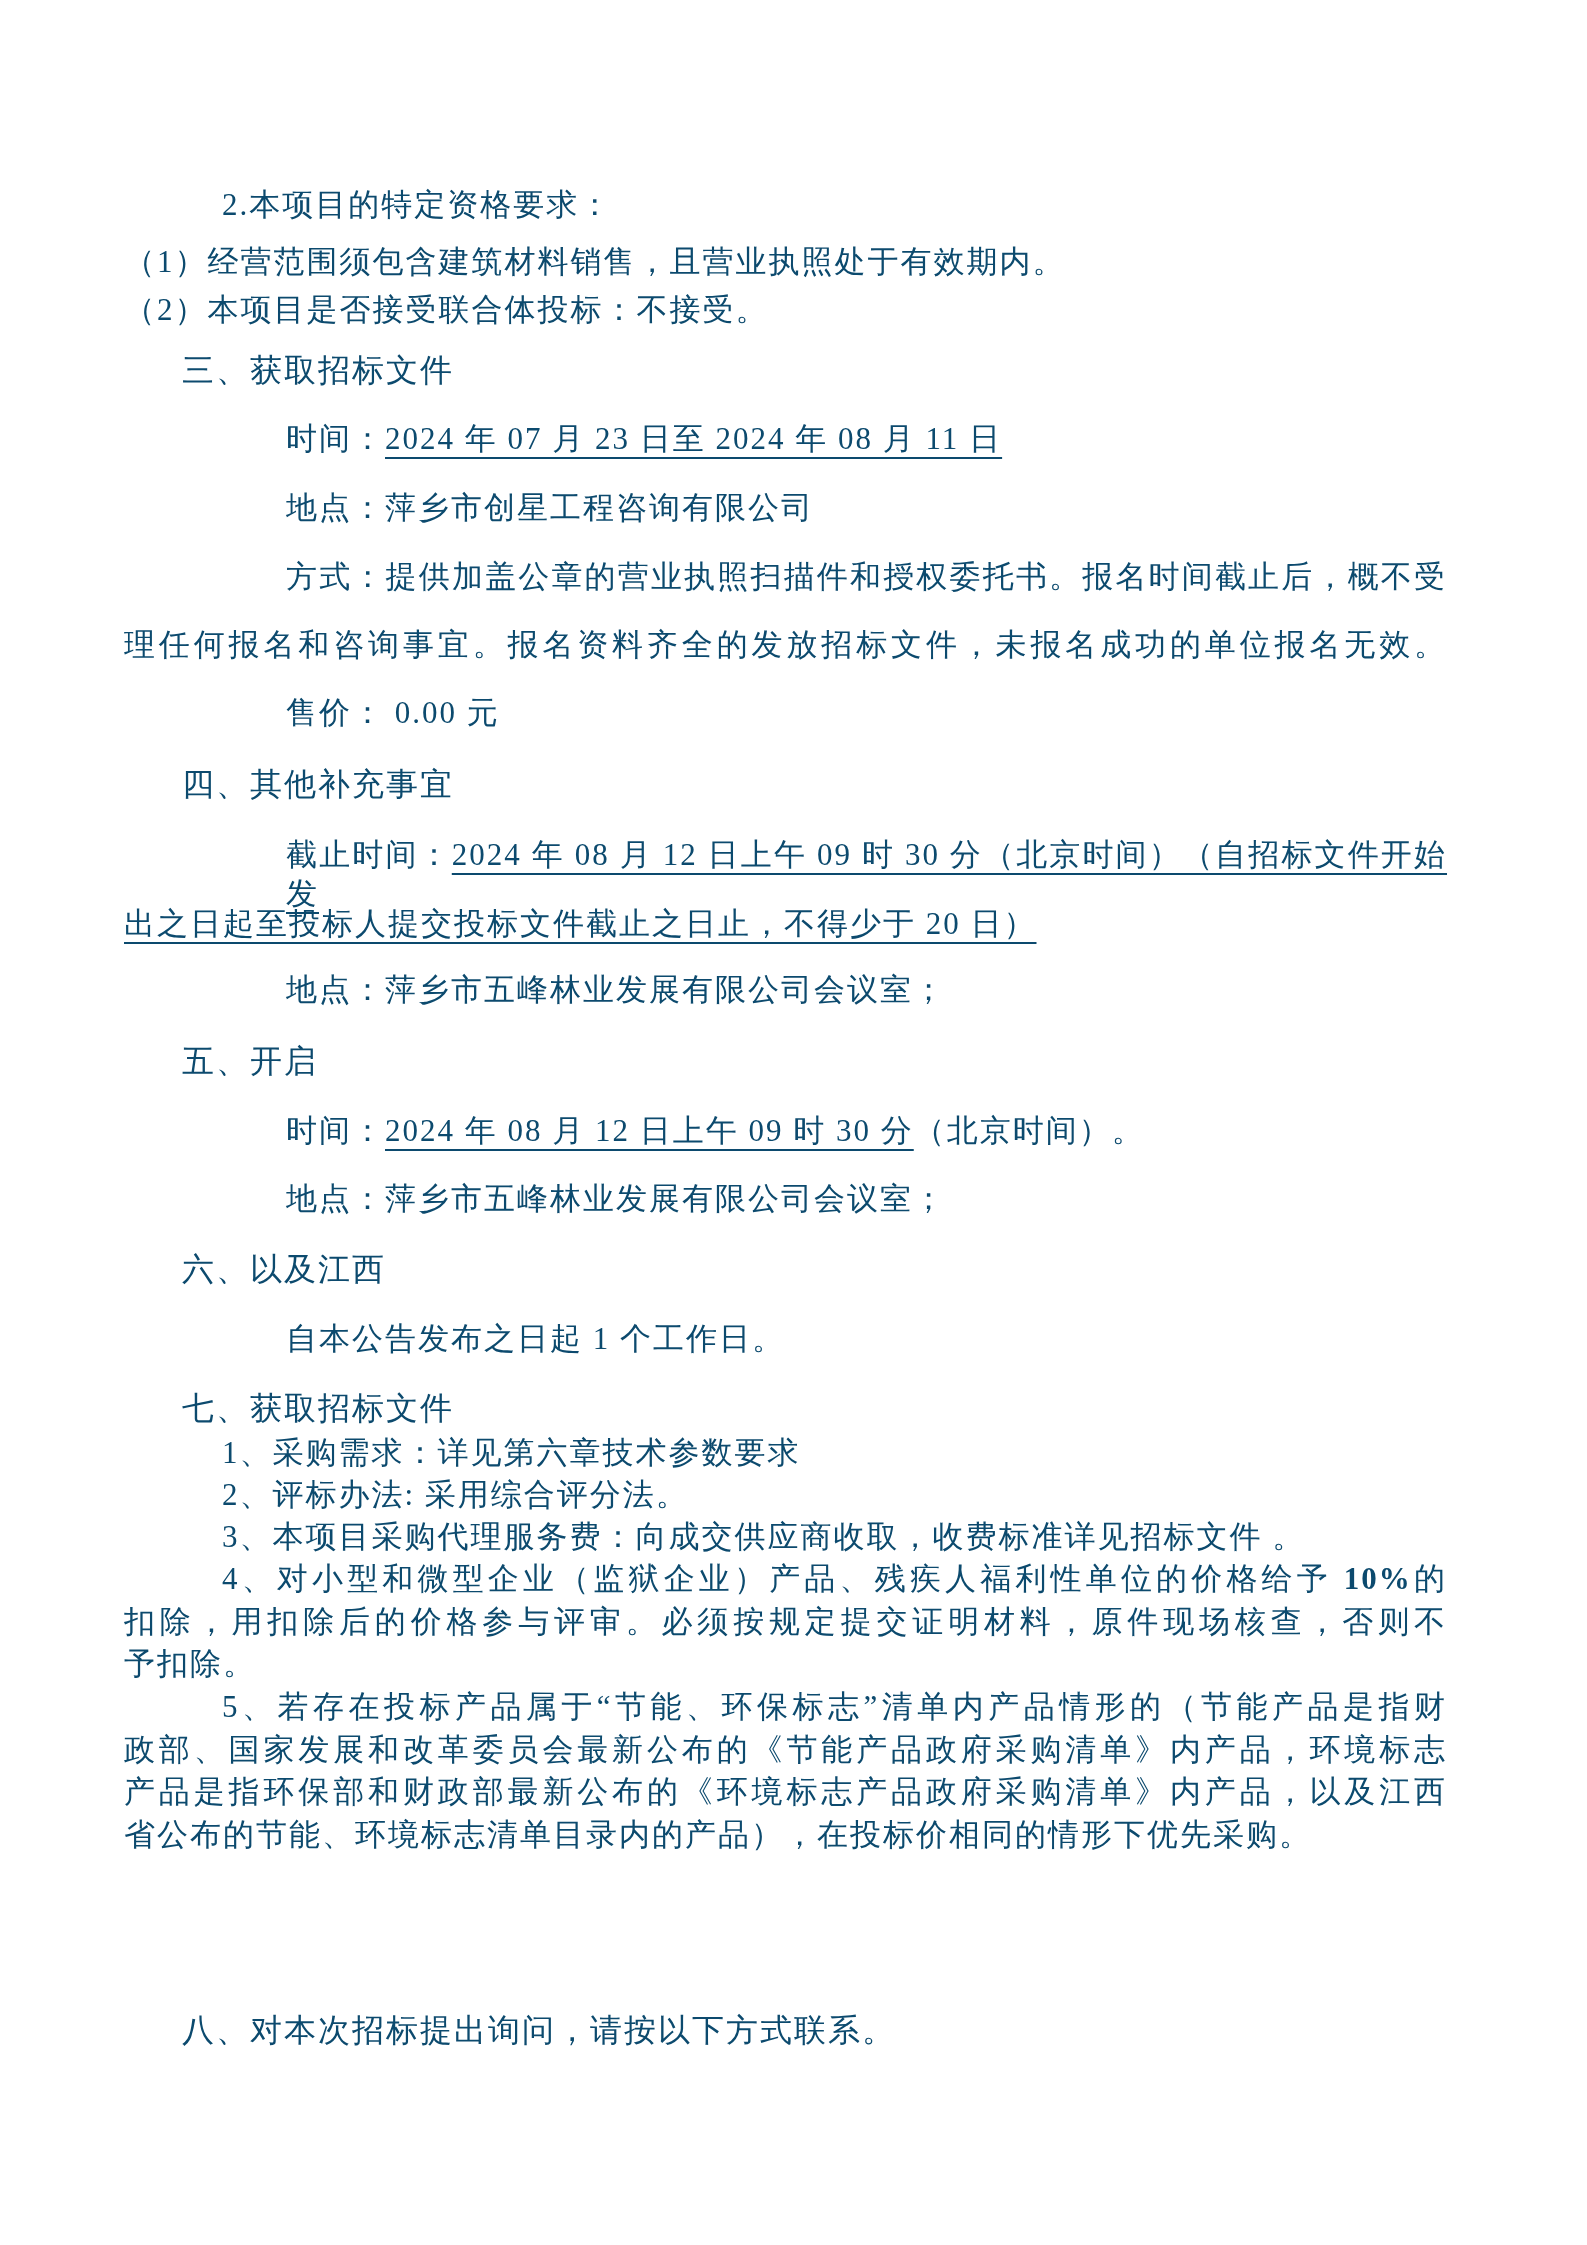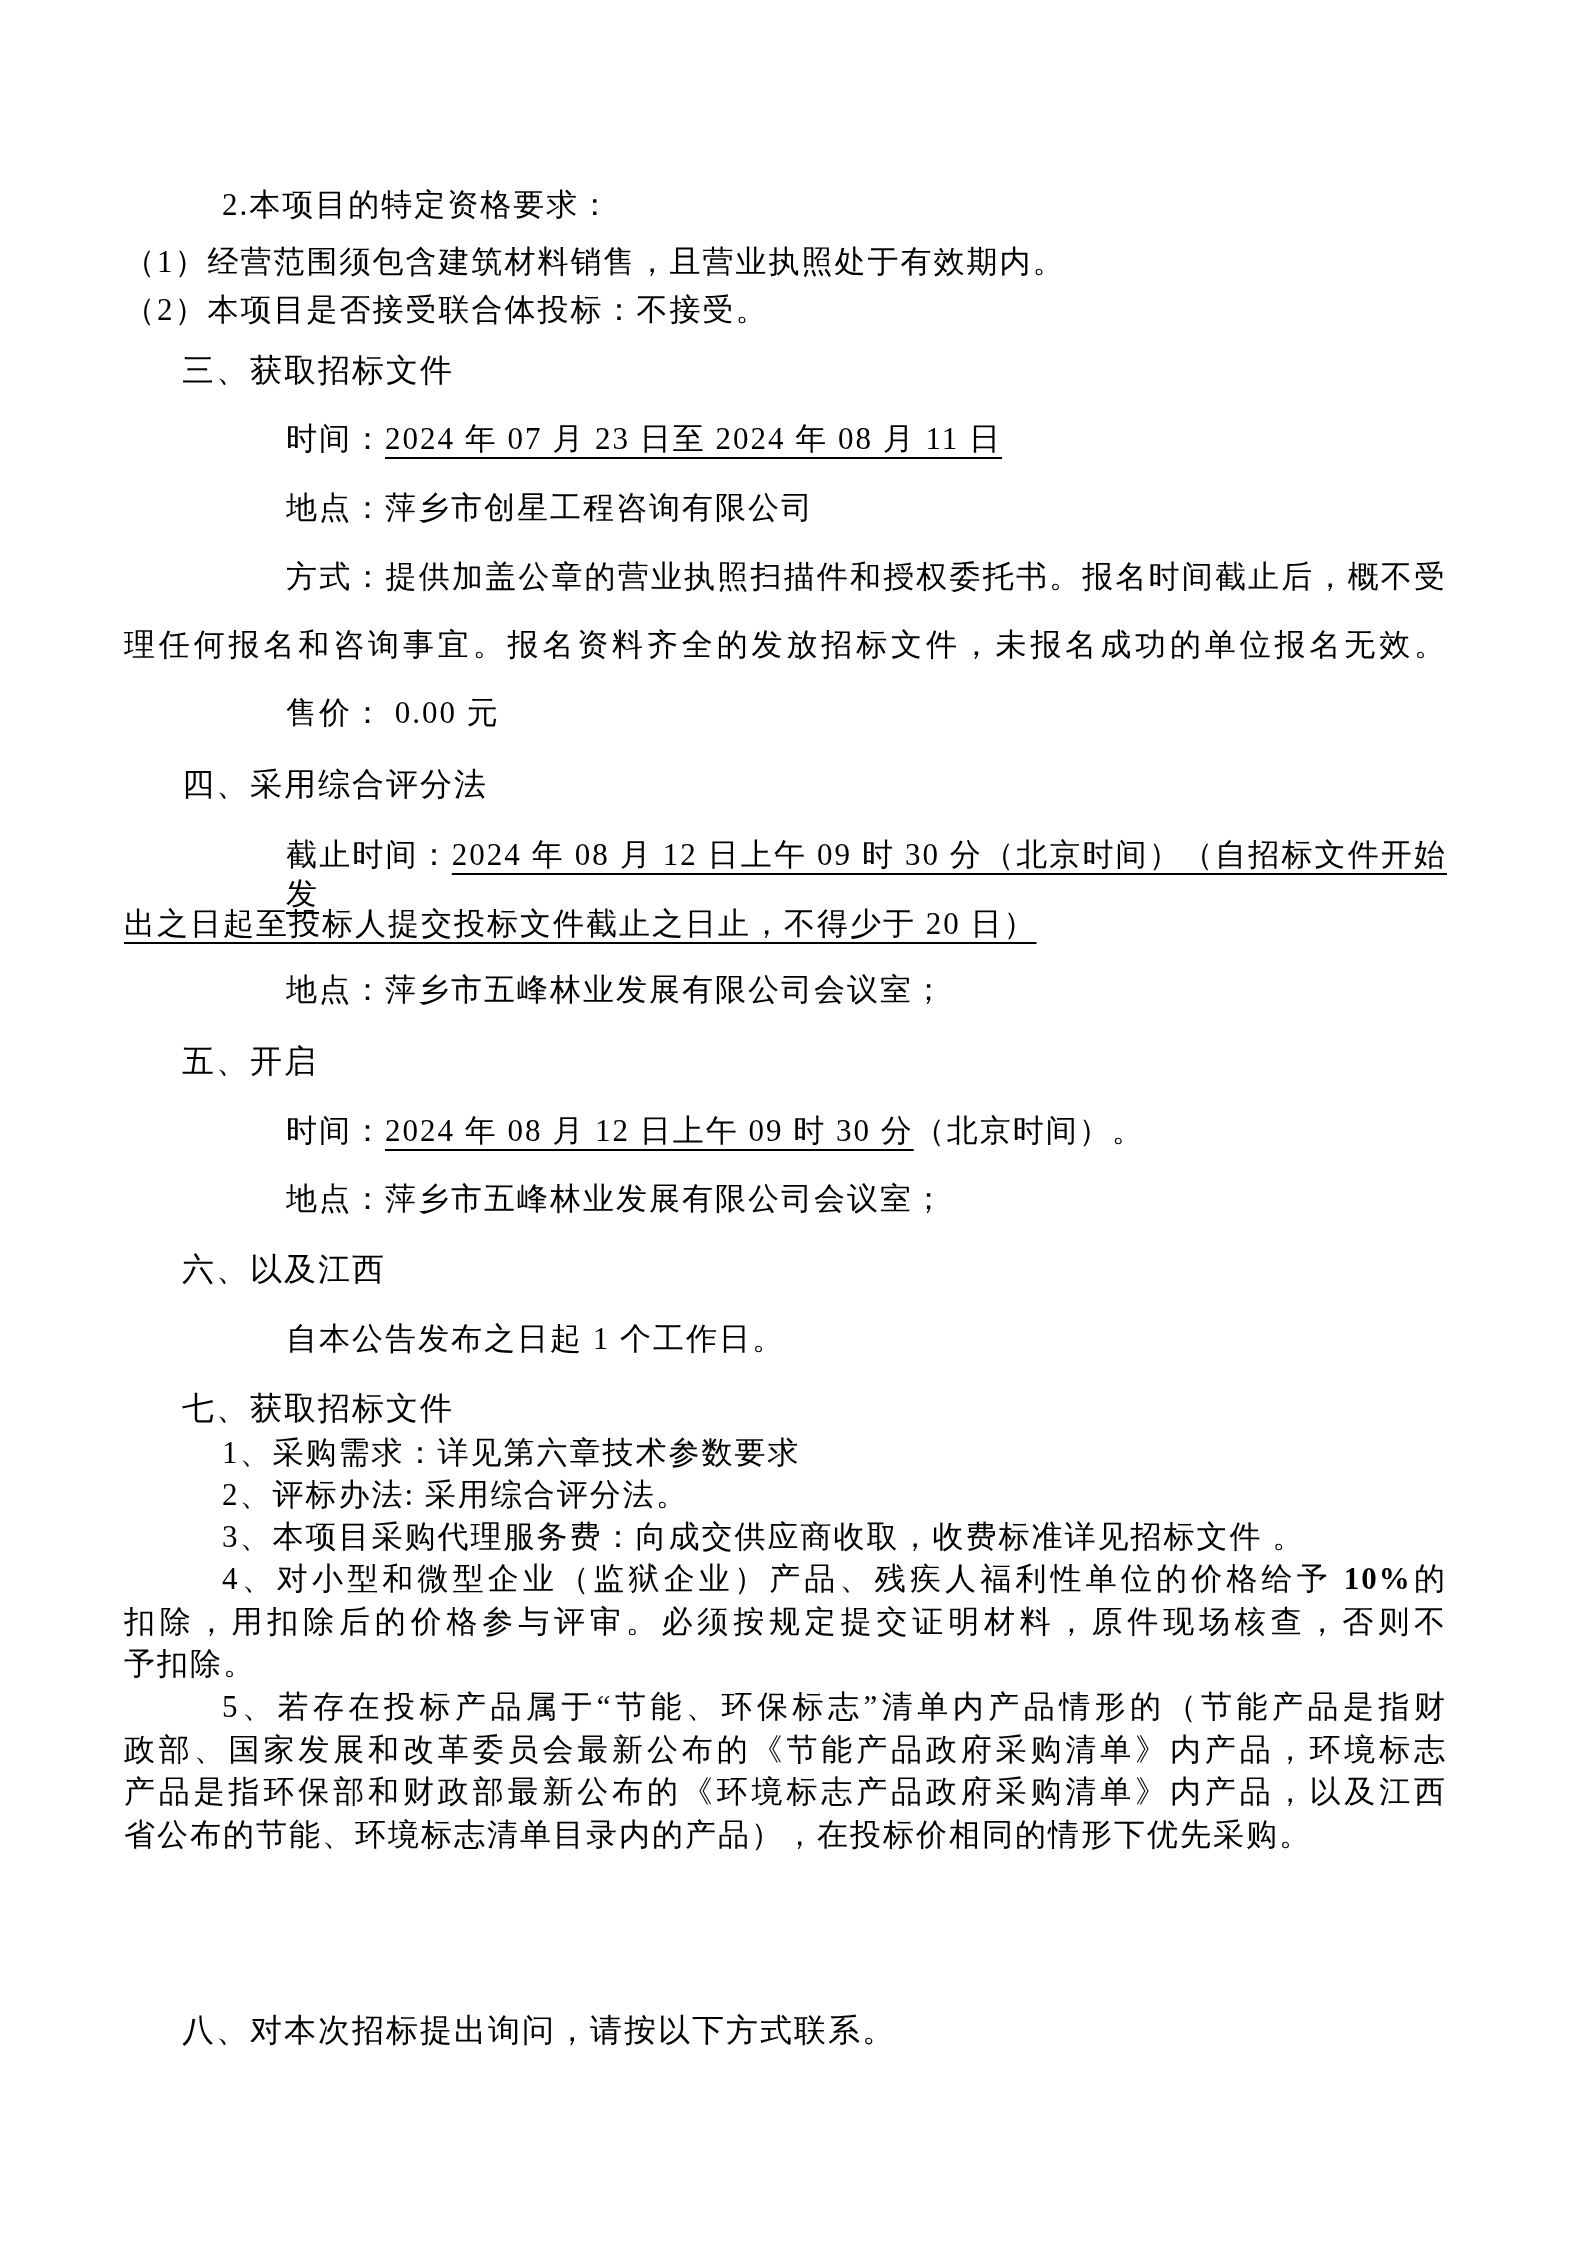--- a/index.html
+++ b/index.html
@@ -5,21 +5,21 @@
   html, body {
     margin: 0;
     padding: 0;
     background: #ffffff;
   }
   .page {
     position: relative;
     width: 1339px;
     height: 2245px;
     background: #ffffff;
-    color: #000000;
+    color: #0c4a6e;
     font-family: "Liberation Serif", "DejaVu Serif", serif;
     font-size: 31px;
     letter-spacing: 2px;
     line-height: 1.25;
   }
   .ln {
     position: absolute;
     white-space: nowrap;
   }
   
@@ -62,21 +62,21 @@
 
   <div class="ln x-head heading" style="top:350px">三、获取招标文件</div>
   <div class="ln x-body" style="top:420px">
     <span>时间：</span><span class="u">2024 年 07 月 23 日至 2024 年 08 月 11 日</span>
   </div>
   <div class="ln x-body" style="top:489px">地点：萍乡市创星工程咨询有限公司</div>
   <div class="ln x-body fill fill-c" style="top:558px">方式：提供加盖公章的营业执照扫描件和授权委托书。报名时间截止后，概不受</div>
   <div class="ln x-margin fill fill-a" style="top:626px">理任何报名和咨询事宜。报名资料齐全的发放招标文件，未报名成功的单位报名无效。</div>
   <div class="ln x-body" style="top:694px">售价： 0.00 元</div>
 
-  <div class="ln x-head heading" style="top:764px">四、采用综合评分法</div>
+  <div class="ln x-head heading" style="top:764px">四、其他补充事宜</div>
   <div class="ln x-body fill fill-c" style="top:836px">
     <span>截止时间：</span><span class="u">2024 年 08 月 12 日上午 09 时 30 分（北京时间）（自招标文件开始发</span>
   </div>
   <div class="ln x-margin" style="top:905px">
     <span class="u">出之日起至投标人提交投标文件截止之日止，不得少于 20 日）</span>
   </div>
   <div class="ln x-body" style="top:971px">地点：萍乡市五峰林业发展有限公司会议室；</div>
 
   <div class="ln x-head heading" style="top:1041px">五、开启</div>
   <div class="ln x-body" style="top:1112px">

